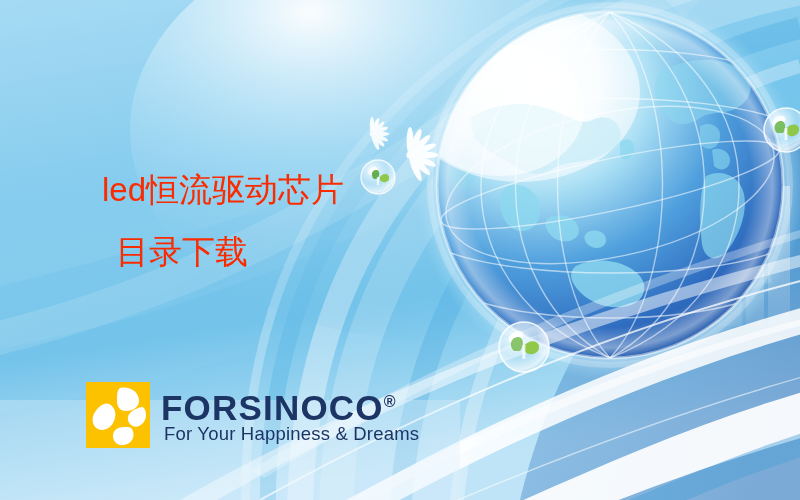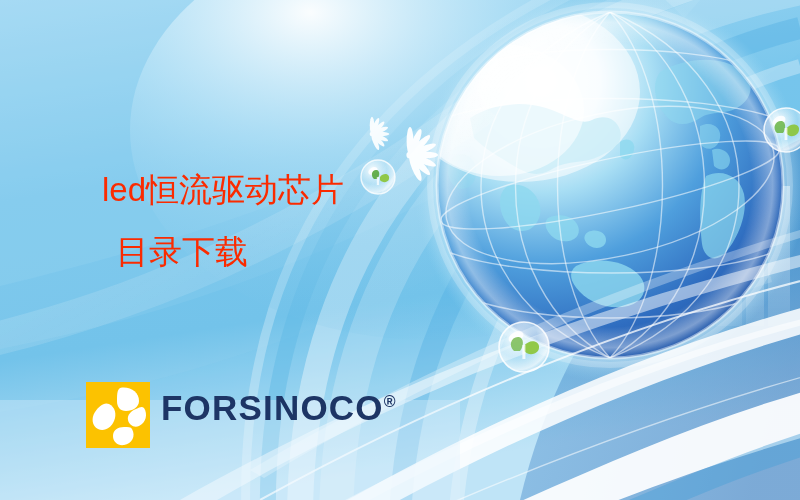--- a/index.html
+++ b/index.html
@@ -369,16 +369,17 @@
             <path d="M 46 47 C 50 54 46 62 38 63 C 32 64 27 60 27 54
                      C 27 48 32 45 38 45 C 42 45 45 45 46 47 Z"></path>
             <path d="M 23 22 C 29 25 31 32 28 39 C 25 46 18 50 12 47
                      C 6 44 5 36 9 30 C 13 24 18 20 23 22 Z"></path>
           </g>
         </svg>
       </div>
       <div class="logo-wordmark">
         <span>FORSINOCO</span><span class="logo-reg">®</span>
       </div>
+      <div class="logo-tagline">For Your Happiness &amp; Dreams</div>
     </div>
 
   </div>
 </div>
 
 </body></html>

